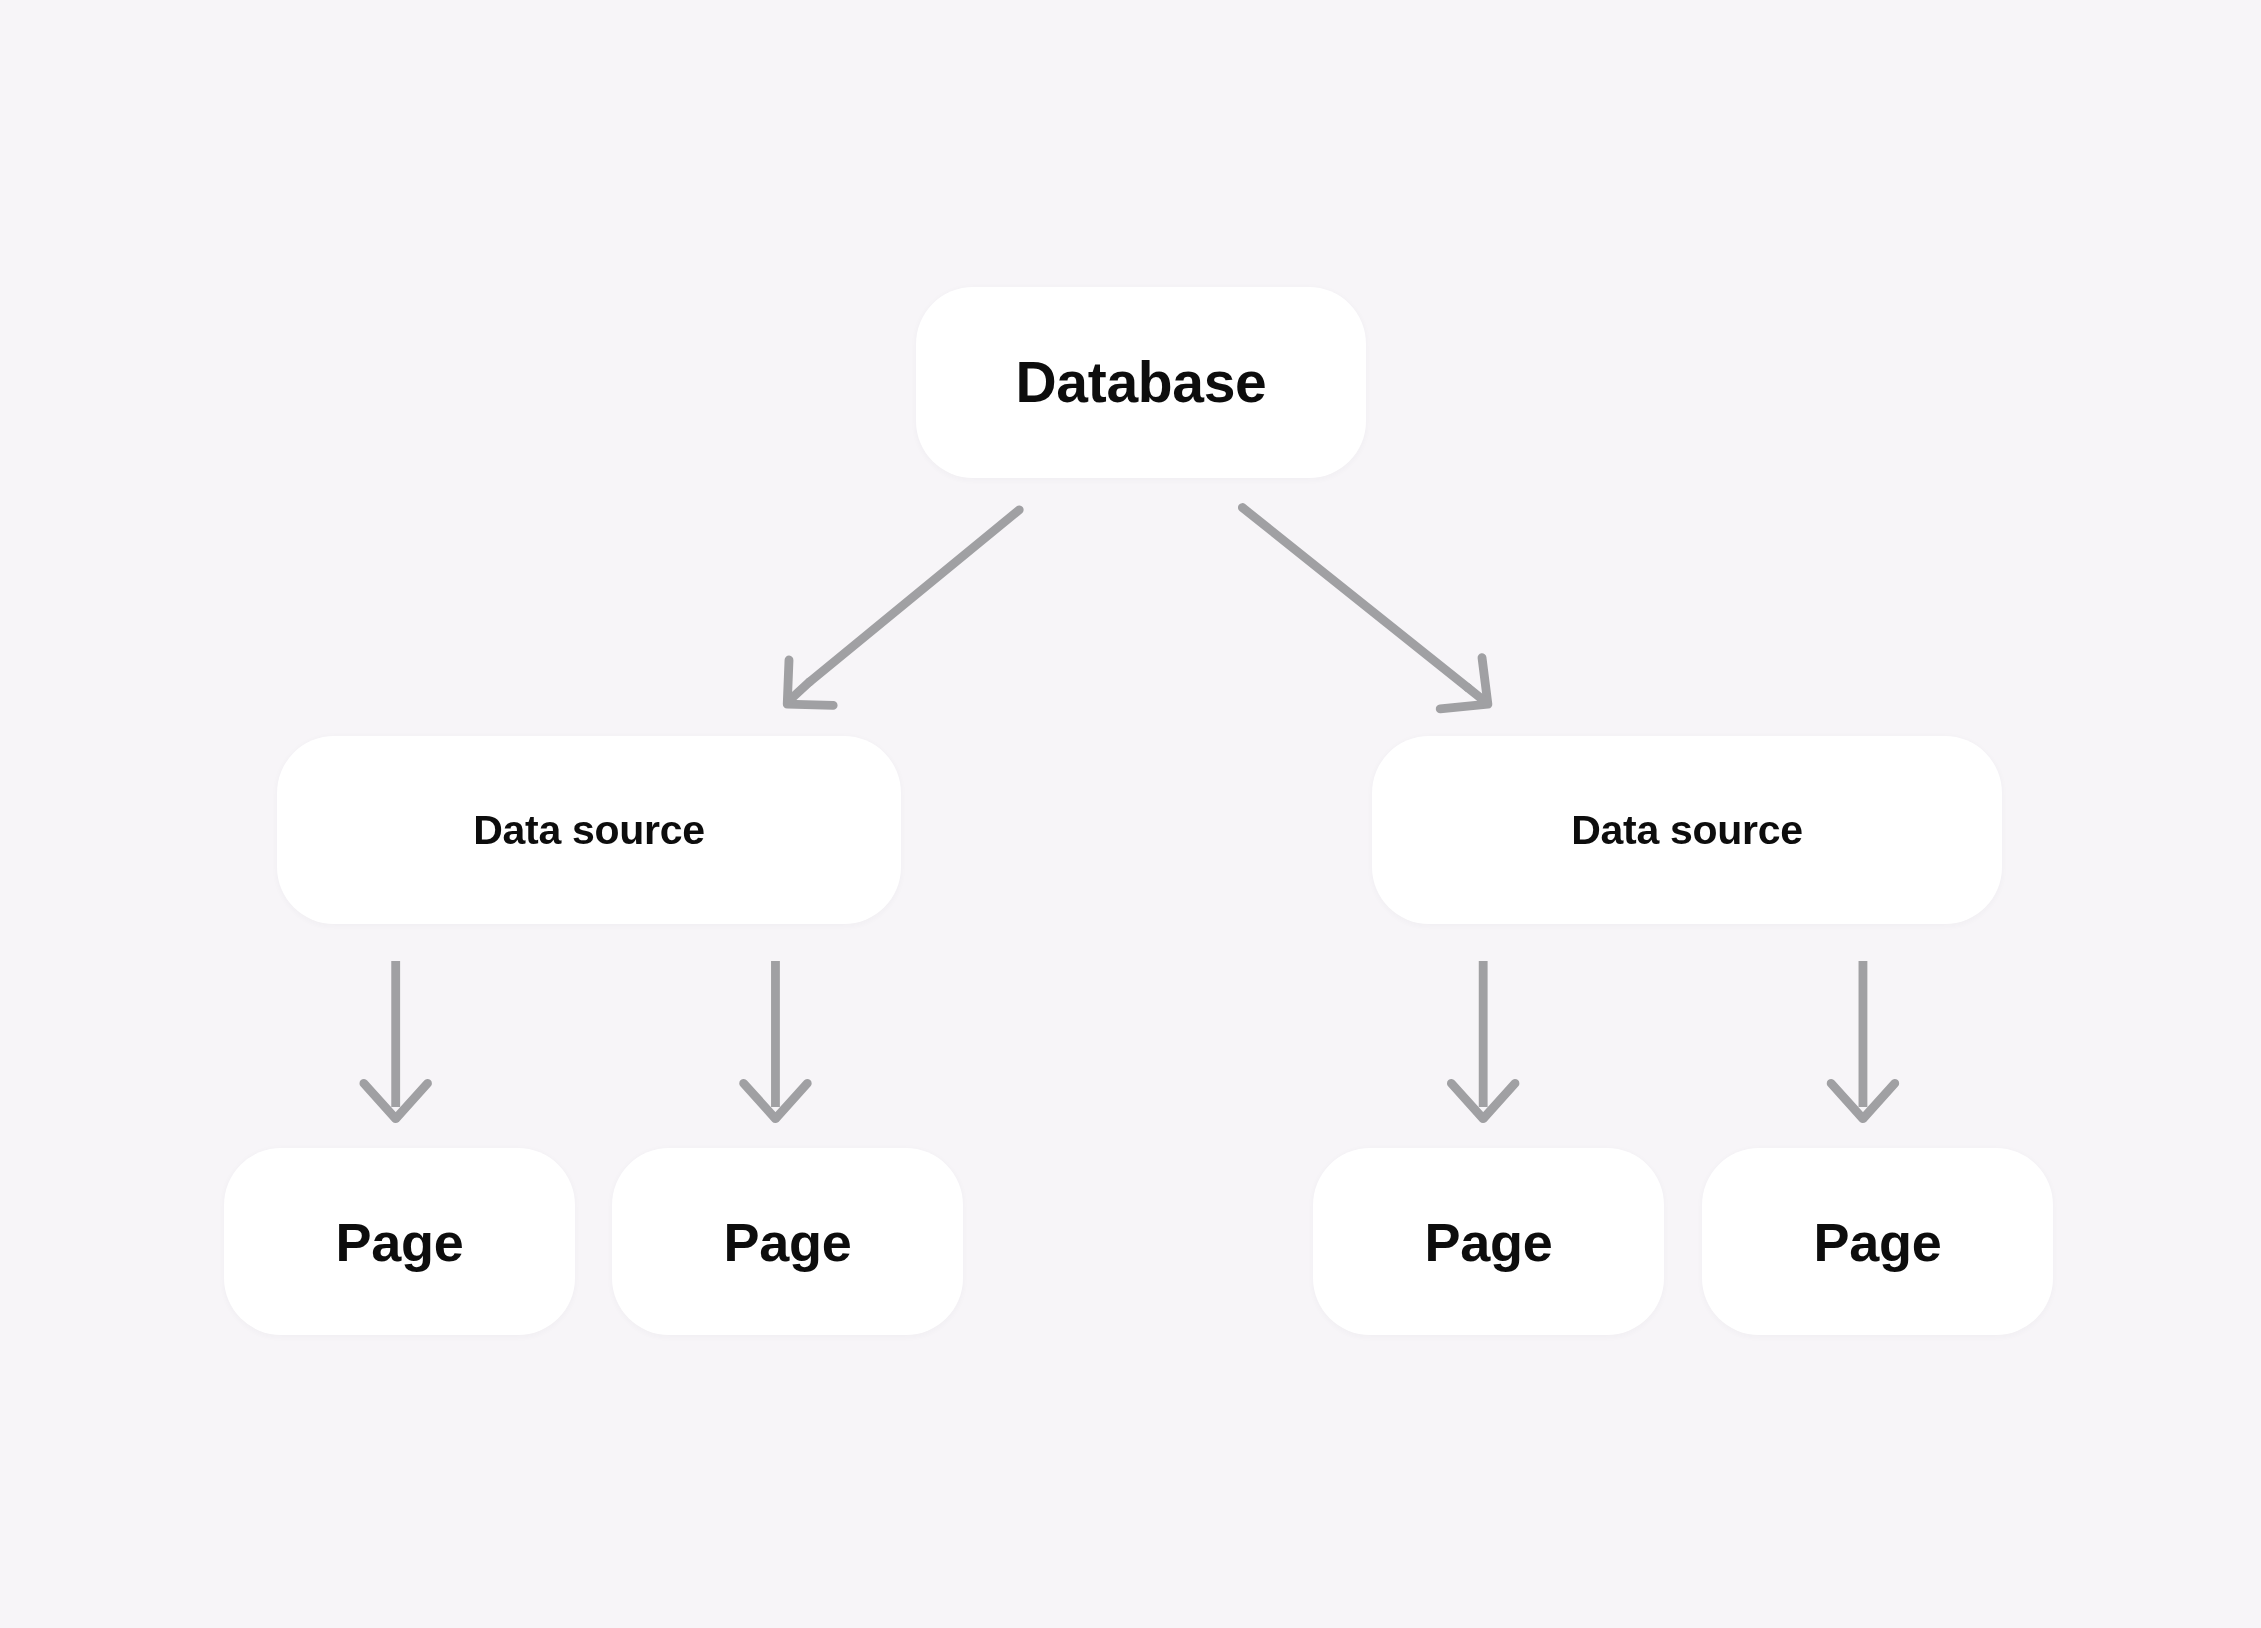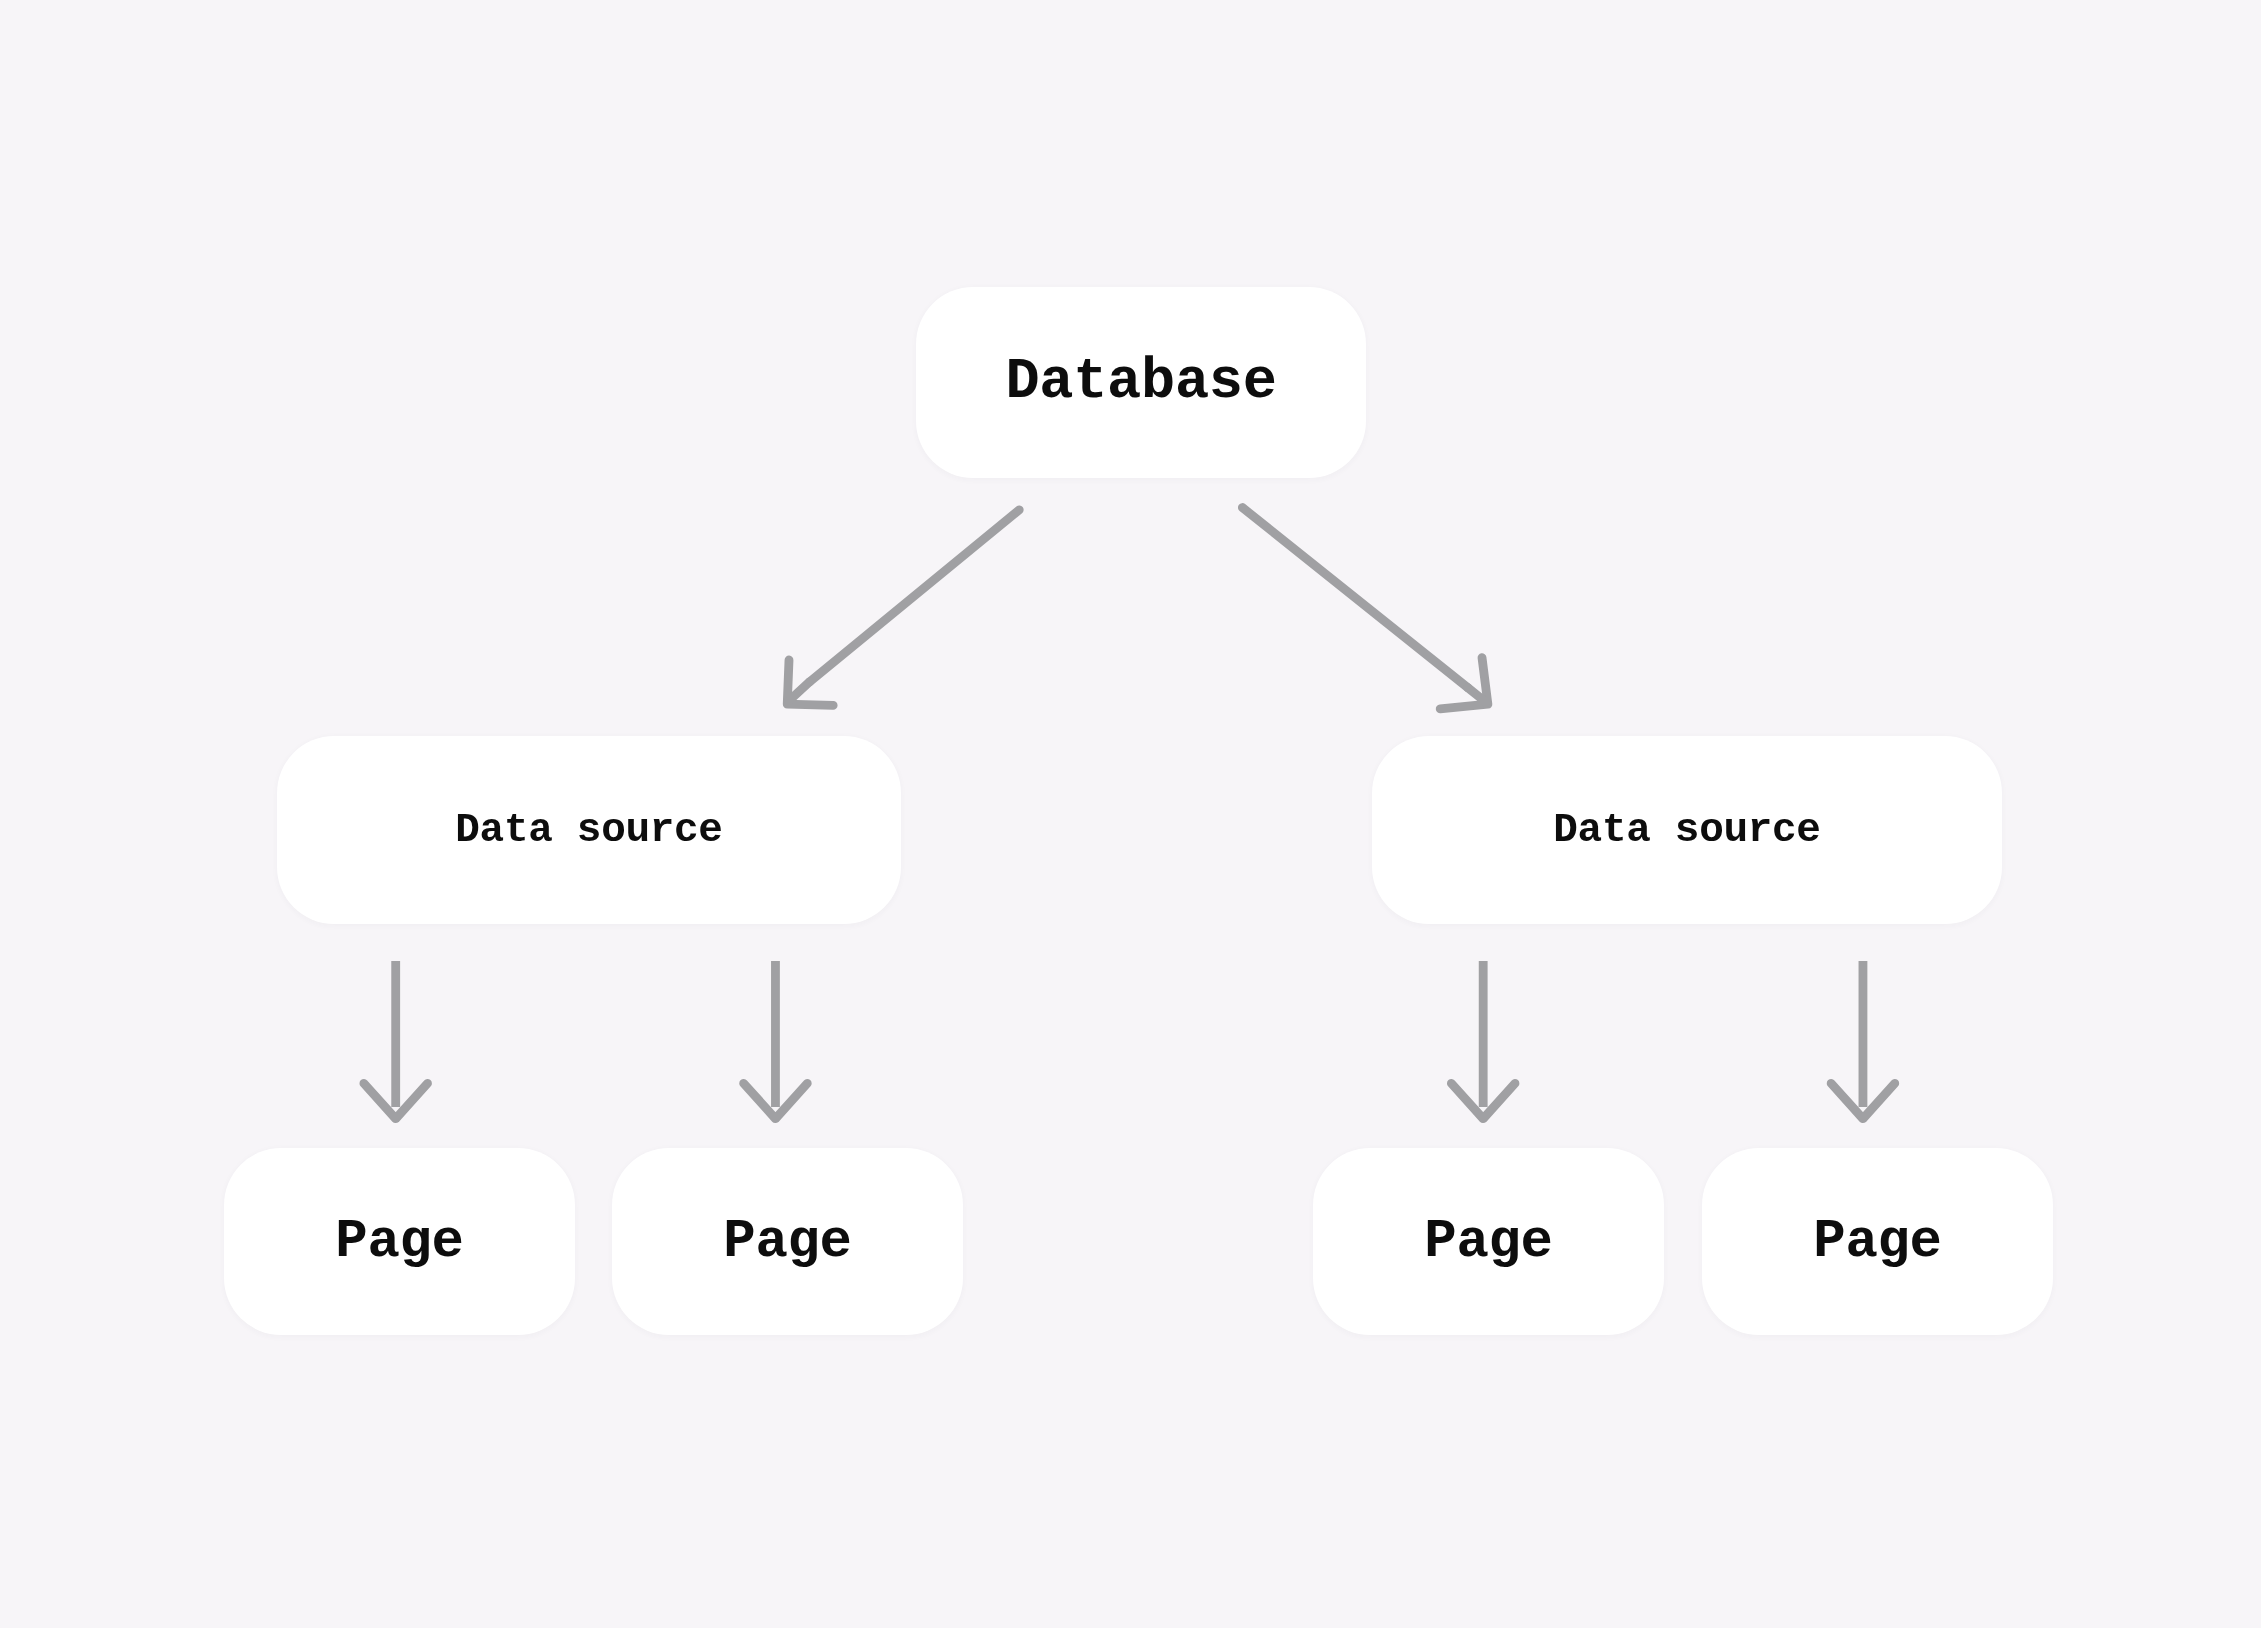--- a/index.html
+++ b/index.html
@@ -37,21 +37,20 @@
     justify-content: center;
     box-sizing: border-box;
     box-shadow: 0 1.2px 5.9px rgba(60, 50, 80, 0.035);
   }
   .node-label {
     color: #0d0d0d;
     font-weight: 700;
     letter-spacing: -0.3px;
     line-height: 1;
     white-space: nowrap;
-    font-family: Liberation Mono, monospace;
   }
 
   
   #node-database {
     left: 916px;
     top: 287px;
     width: 450px;
     height: 191px;
     border-radius: 57px;
   }

